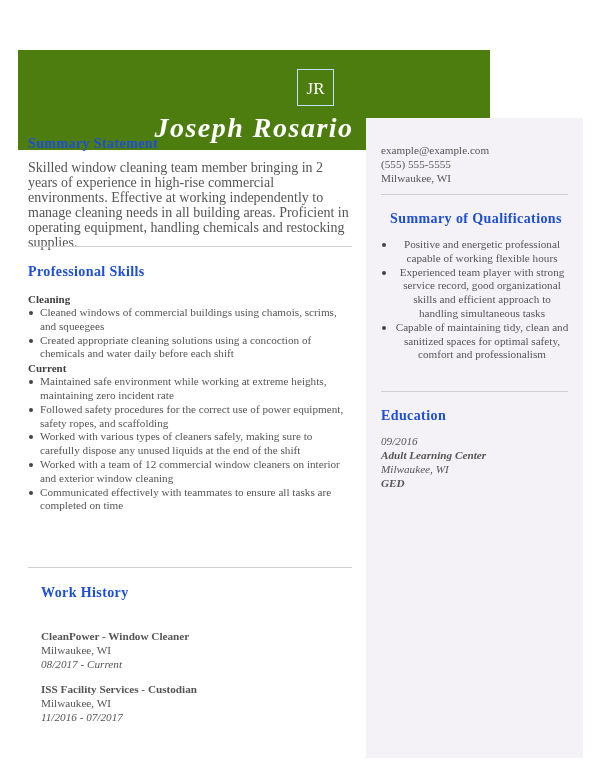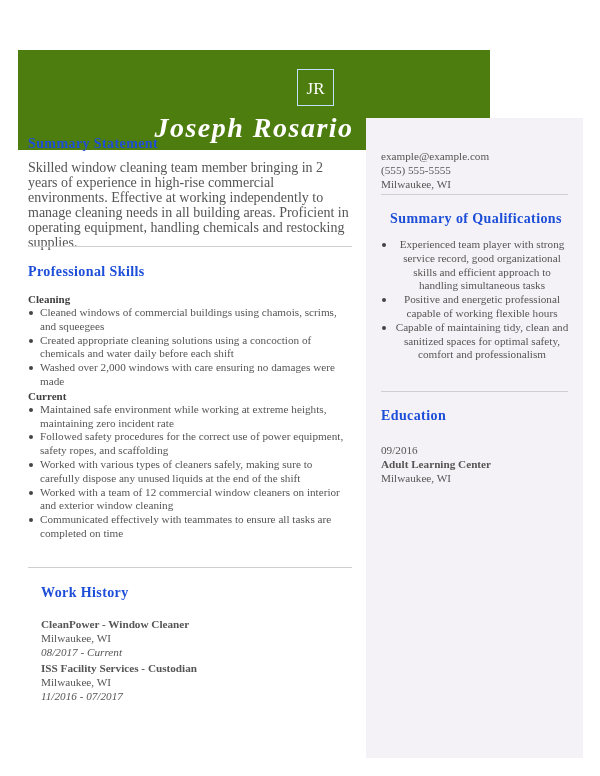--- a/index.html
+++ b/index.html
@@ -30,83 +30,83 @@
 </style>
 </head>
 <body>
 
 <div class="header">
   <div class="monogram">JR</div>
   <div class="name">Joseph Rosario</div>
 </div>
 
 <div class="sidebar">
-  <div style="position:absolute; left:15px; top:31px; width:190px;">
+  <div style="position:absolute; left:15px; top:25px; width:190px;">
     <div class="line">example@example.com</div>
     <div class="line">(555) 555-5555</div>
     <div class="line">Milwaukee, WI</div>
   </div>
   <hr class="divider" style="position:absolute; left:15px; top:76px; width:187px;">
 
   <div style="position:absolute; left:15px; top:93px; width:190px;text-align:center;">
     <h2 class="section-title">Summary of Qualifications</h2>
     <ul class="bullets" style="margin-top:11px;">
+      <li>Positive and energetic professional capable of working flexible hours</li>
       <li>Experienced team player with strong service record, good organizational skills and efficient approach to handling simultaneous tasks</li>
-      <li>Positive and energetic professional capable of working flexible hours</li>
       <li>Capable of maintaining tidy, clean and sanitized spaces for optimal safety, comfort and professionalism</li>
     </ul>
   </div>
   <hr class="divider" style="position:absolute; left:15px; top:273px; width:187px;">
 
   <div style="position:absolute; left:15px; top:290px; width:190px;">
     <h2 class="section-title">Education</h2>
-    <div style="margin-top:19px;">
+    <div style="margin-top:10px;font-style:italic;">
       <div class="line">09/2016</div>
       <div class="line bold">Adult Learning Center</div>
       <div class="line">Milwaukee, WI</div>
+      <div class="line bold">GED</div>
     </div>
   </div>
 </div>
 
 <div class="main">
   <div style="position:absolute; left:0; top:18px; width:324px;">
     <h2 class="section-title">Summary Statement</h2>
     <p class="para" style="margin-top:8px;">Skilled window cleaning team member bringing in 2 years of experience in high-rise commercial environments. Effective at working independently to manage cleaning needs in all building areas. Proficient in operating equipment, handling chemicals and restocking supplies.</p>
   </div>
   <hr class="divider" style="position:absolute; left:0; top:128px; width:324px;">
 
   <div style="position:absolute; left:0; top:146px; width:324px;">
     <h2 class="section-title">Professional Skills</h2>
     <div style="margin-top:12px;">
       <div class="group-title">Cleaning</div>
       <ul class="bullets">
         <li>Cleaned windows of commercial buildings using chamois, scrims, and squeegees</li>
         <li>Created appropriate cleaning solutions using a concoction of chemicals and water daily before each shift</li>
-        <li>Washed over 2,000 windows with care ensuring no damages were made</li>
       </ul>
       <div class="group-title">Current</div>
       <ul class="bullets">
         <li>Maintained safe environment while working at extreme heights, maintaining zero incident rate</li>
         <li>Followed safety procedures for the correct use of power equipment, safety ropes, and scaffolding</li>
         <li>Worked with various types of cleaners safely, making sure to carefully dispose any unused liquids at the end of the shift</li>
       </ul>
       <ul class="bullets">
         <li>Worked with a team of 12 commercial window cleaners on interior and exterior window cleaning</li>
         <li>Communicated effectively with teammates to ensure all tasks are completed on time</li>
       </ul>
     </div>
   </div>
   <hr class="divider" style="position:absolute; left:0; top:449px; width:324px;">
 
   <div style="position:absolute; left:13px; top:467px; width:324px;">
     <h2 class="section-title">Work History</h2>
-    <div style="margin-top:16px;">
+    <div style="margin-top:28px;">
       <div class="line bold">CleanPower - Window Cleaner</div>
       <div class="line">Milwaukee, WI</div>
       <div class="line ital">08/2017 - Current</div>
     </div>
-    <div style="margin-top:2px;">
+    <div style="margin-top:11px;">
       <div class="line bold">ISS Facility Services - Custodian</div>
       <div class="line">Milwaukee, WI</div>
       <div class="line ital">11/2016 - 07/2017</div>
     </div>
   </div>
 </div>
 
 </body></html>

